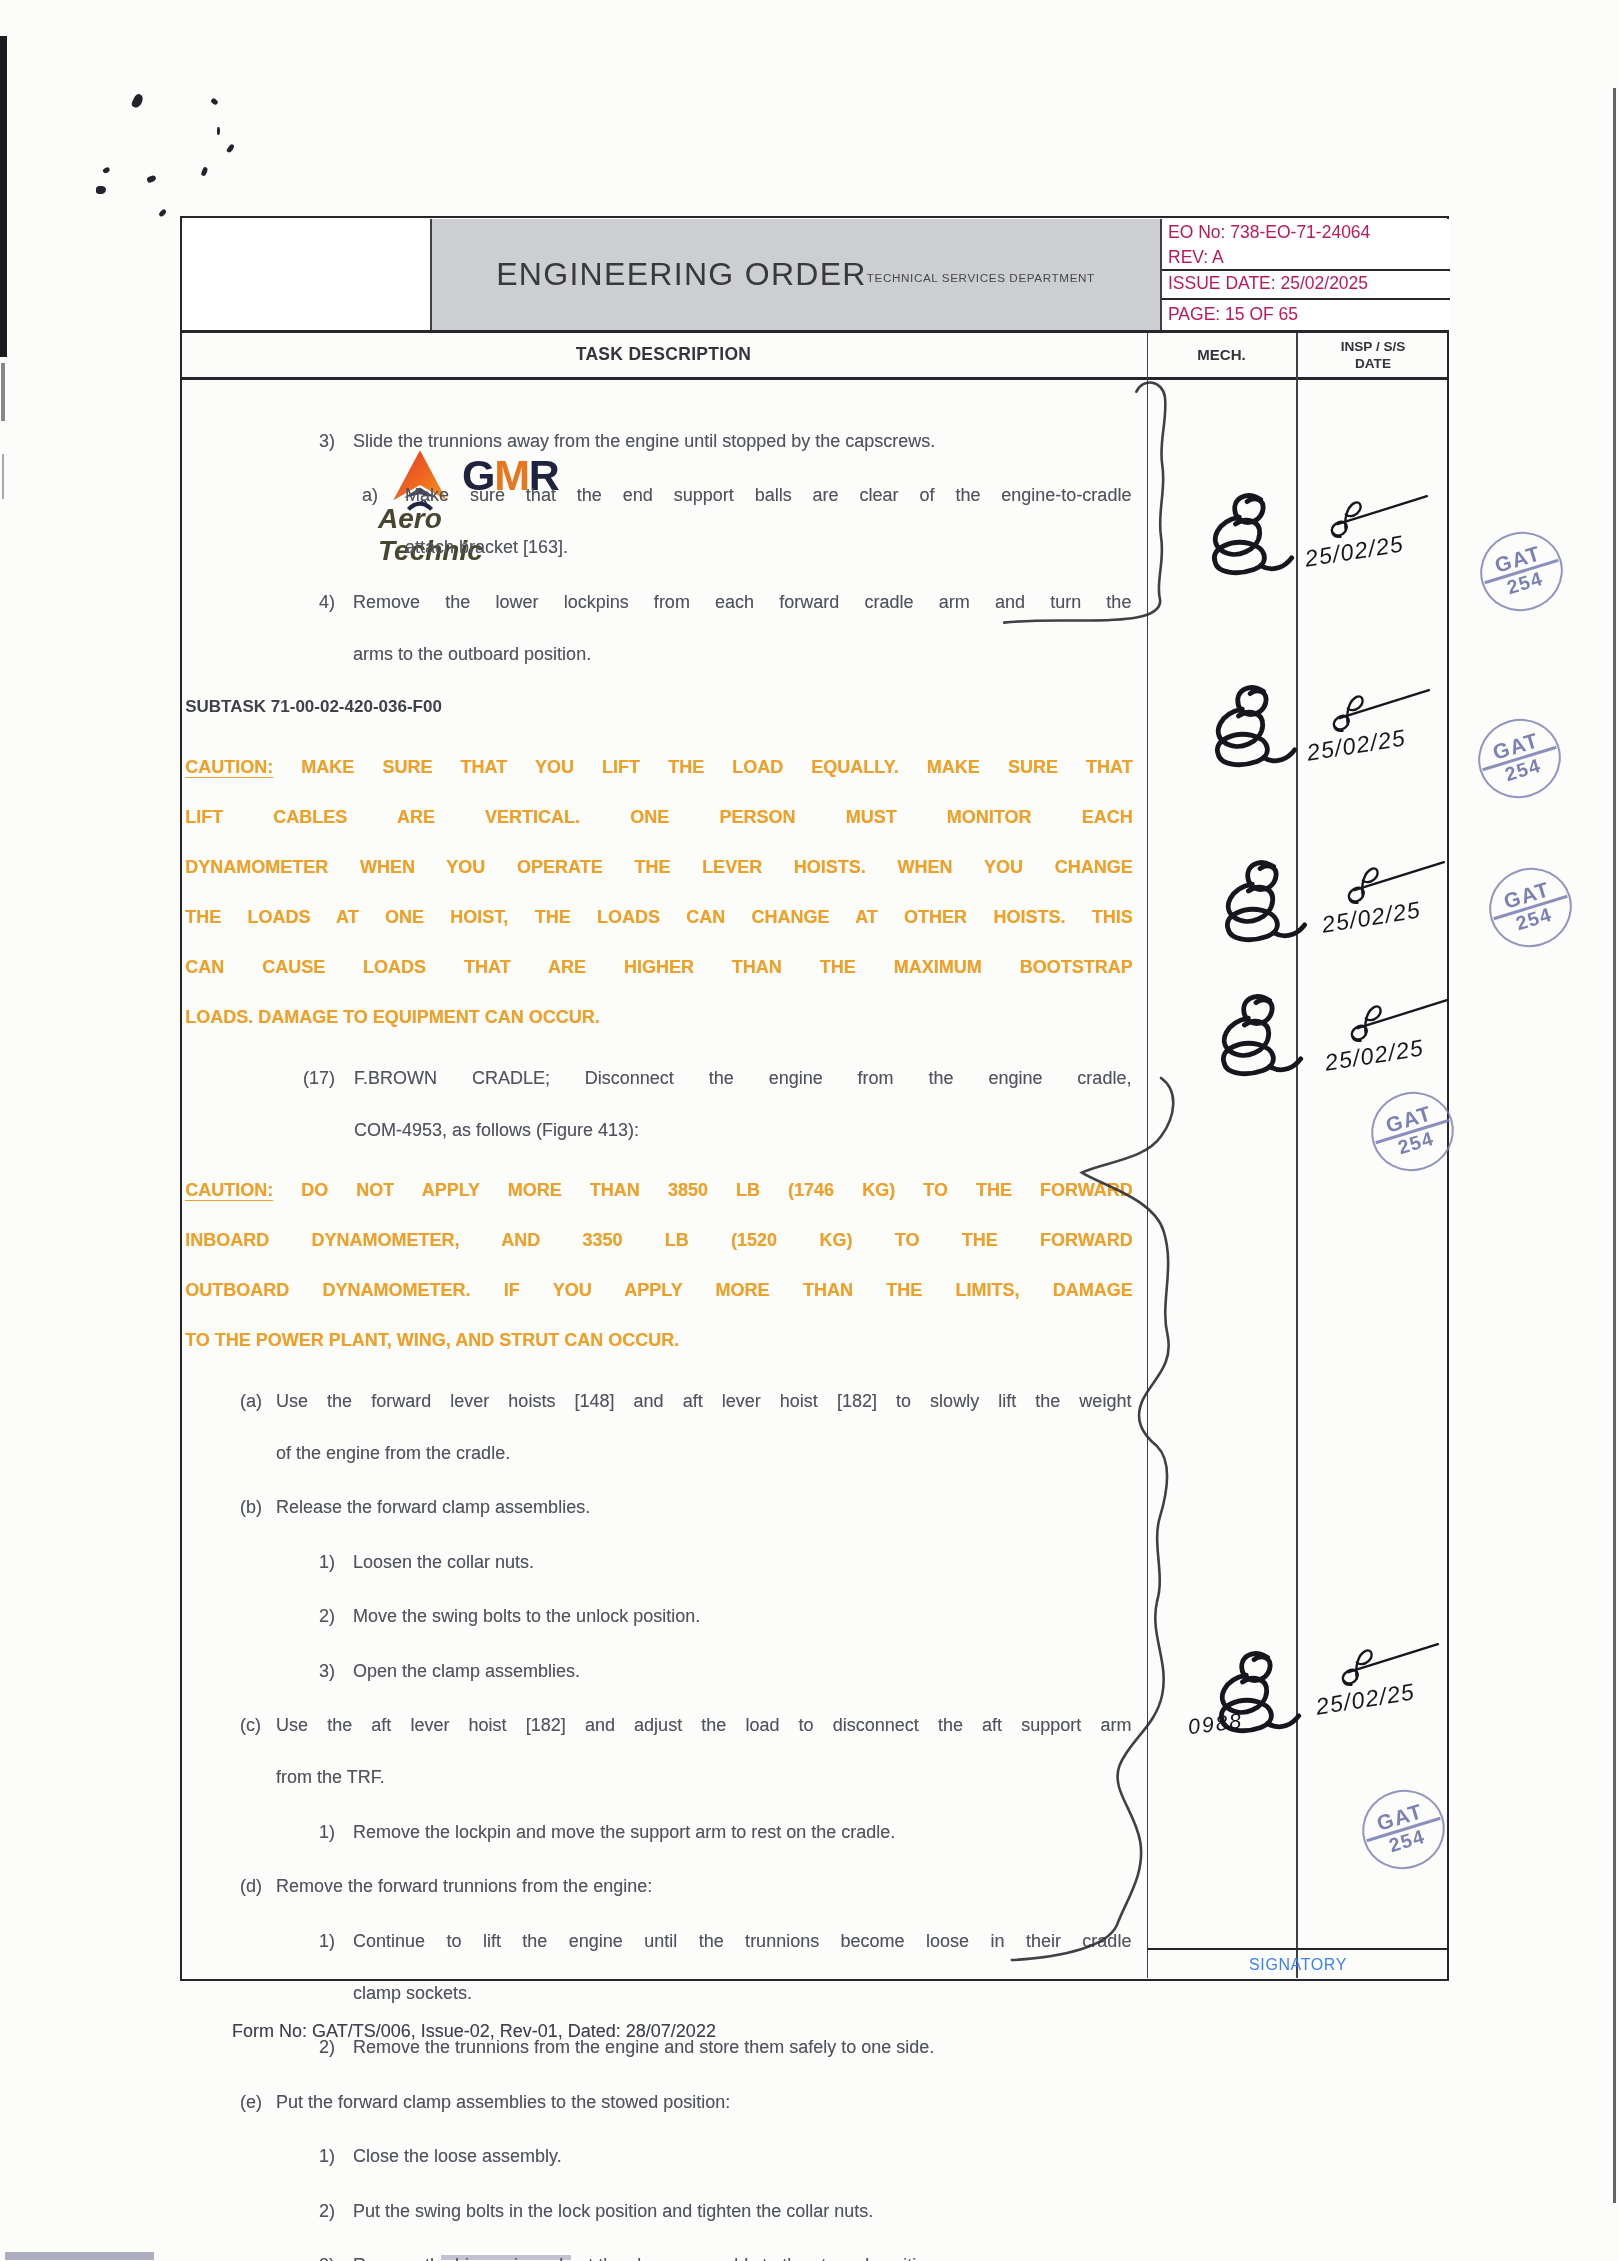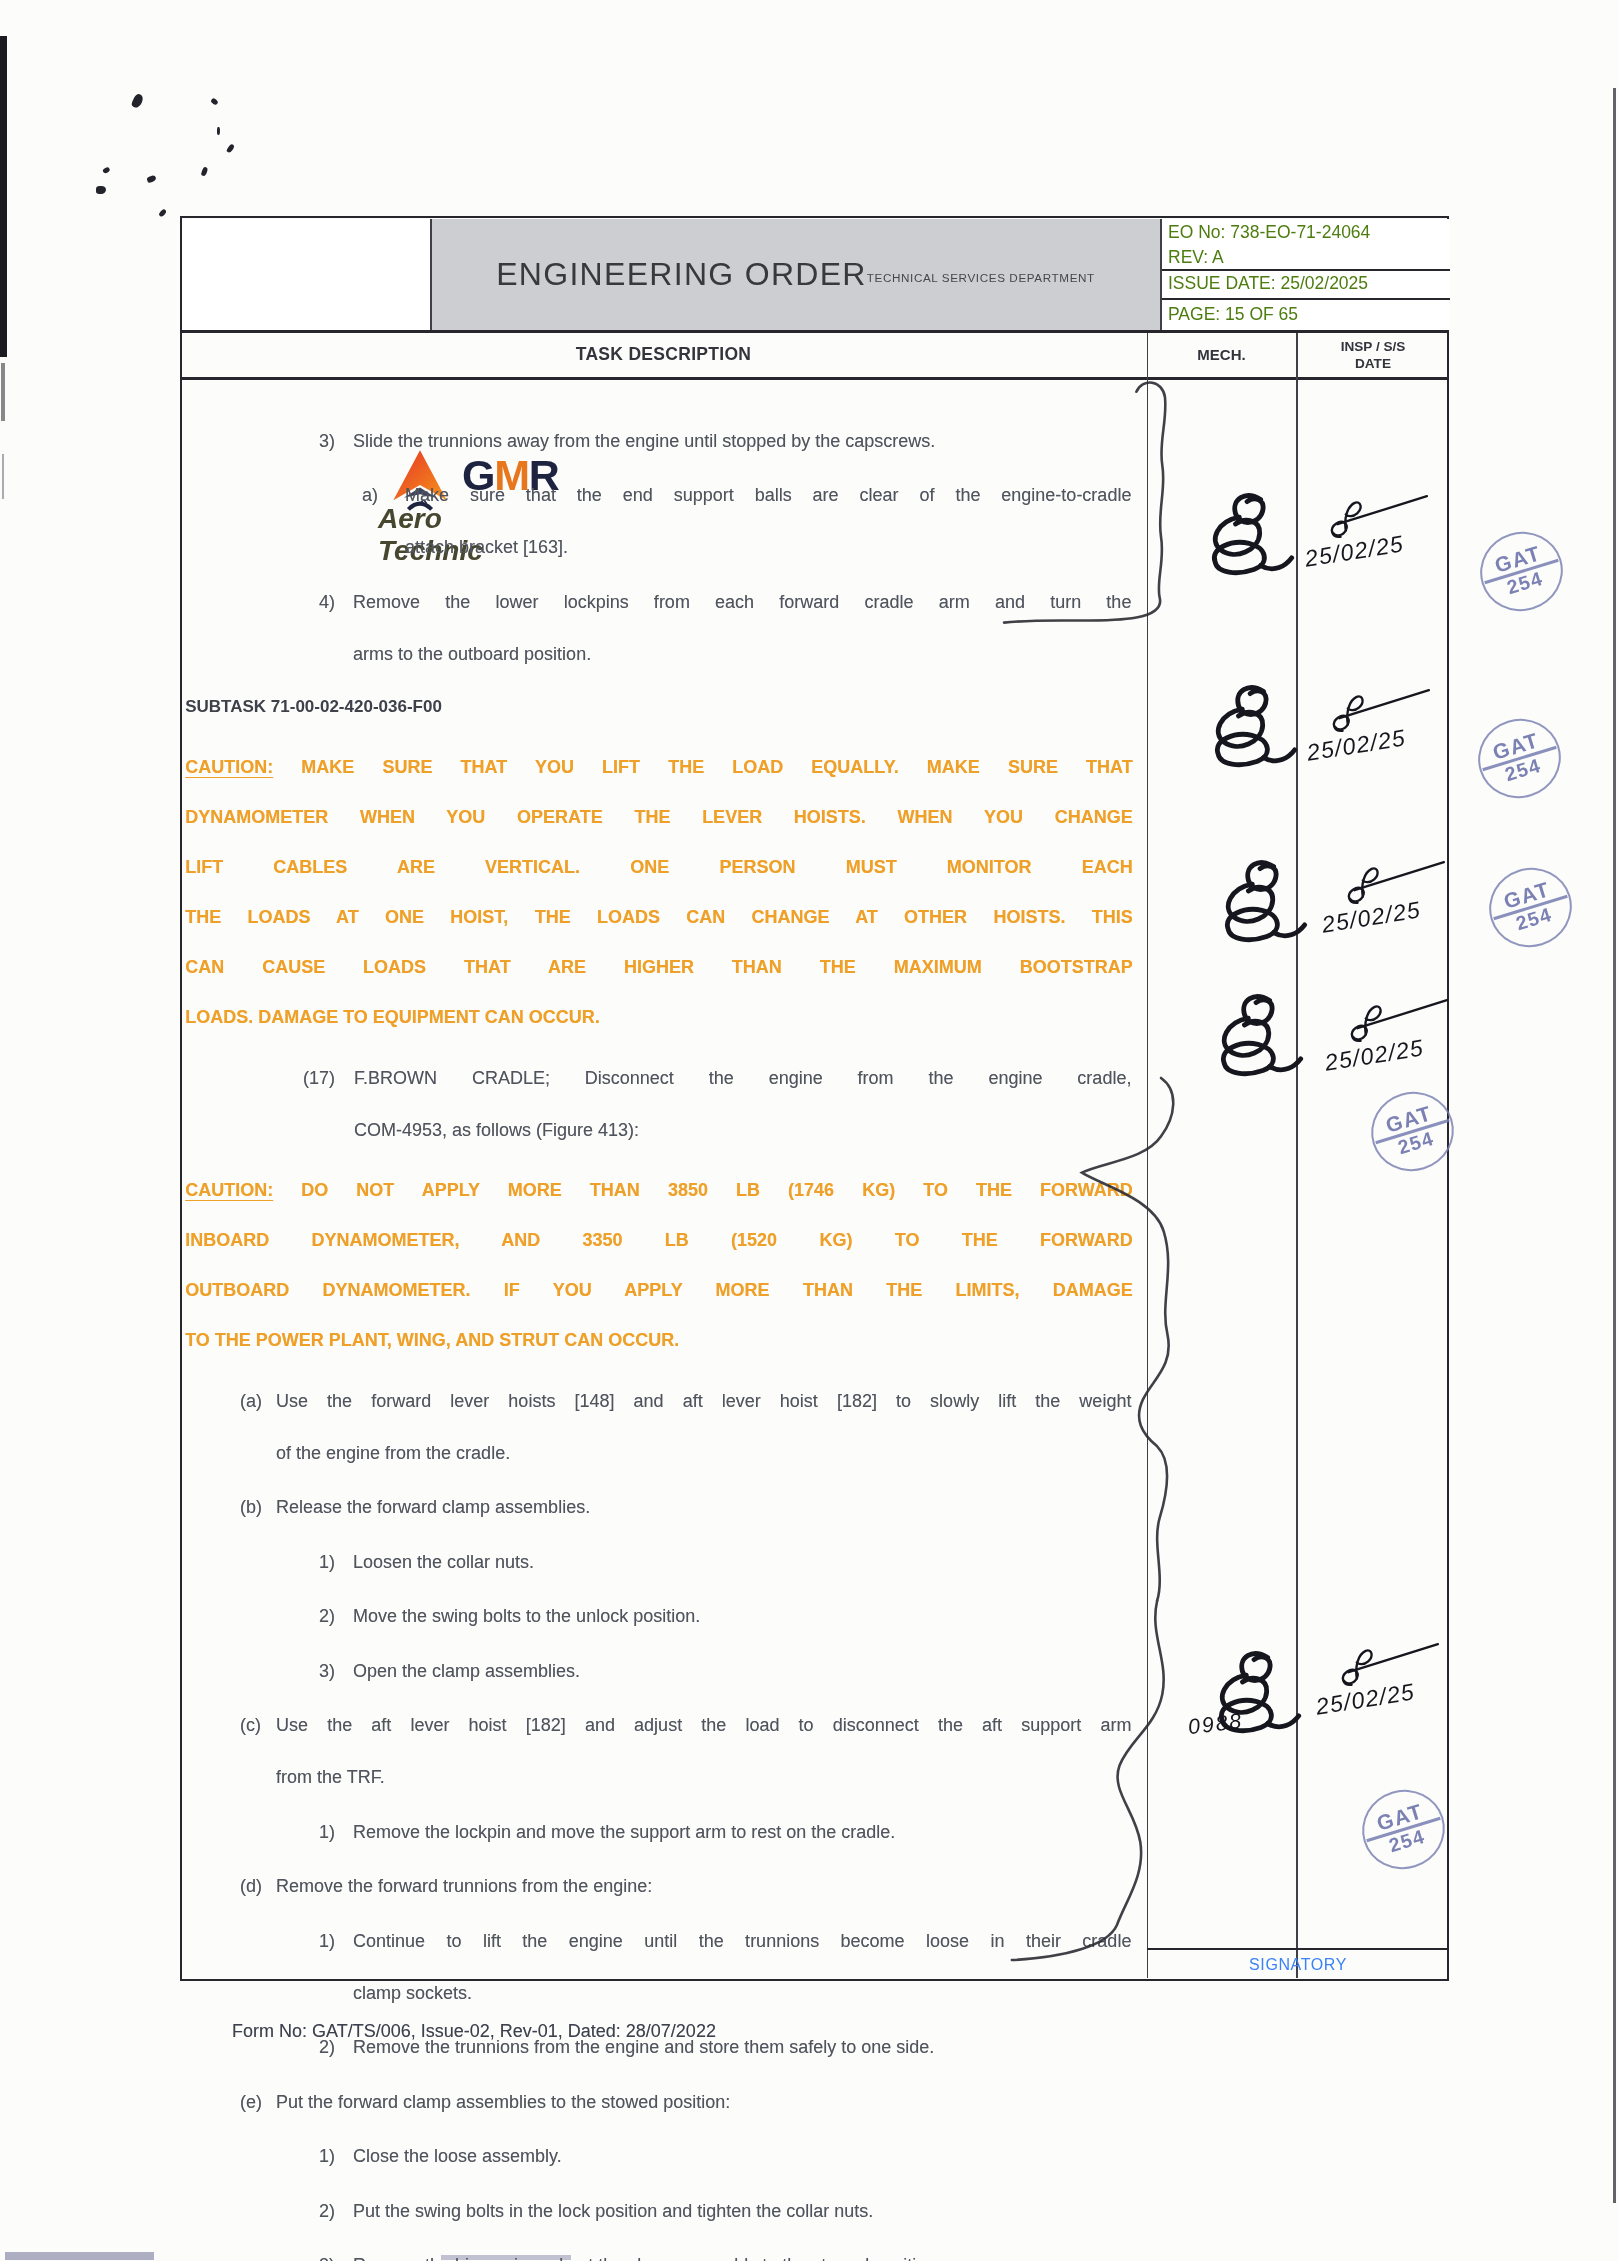--- a/index.html
+++ b/index.html
@@ -17,21 +17,21 @@
   .tframe{position:absolute;left:180px;top:216px;width:1269px;height:1765px;border:2.6px solid #26262c;box-sizing:border-box;background:transparent;}
   .vline{position:absolute;background:#3f3f46;}
   .hline{position:absolute;background:#26262c;}
   
   .logo-cell{position:absolute;left:183px;top:219px;width:247px;height:111px;background:#fff;}
   .title-cell{position:absolute;left:430px;top:219px;width:731px;height:111px;background:#cdced2;
               display:flex;flex-direction:row;align-items:center;justify-content:center;}
   .eo-title{font-size:32px;color:#38383f;letter-spacing:1.3px;font-weight:400;}
   .eo-sub{font-size:11.7px;color:#46464e;letter-spacing:0.6px;margin-top:5.2px;}
   .info-cell{position:absolute;left:1161px;top:219px;width:289px;height:111px;background:#fff;color:#3c404a;}
-  .info-row{position:absolute;left:1168px;width:279px;font-size:17.5px;color:#4d7c0f;white-space:nowrap;}
+  .info-row{position:absolute;left:1168px;width:279px;font-size:17.5px;color:#be185d;white-space:nowrap;}
   
   .colhdr-task{position:absolute;left:180px;top:333px;width:967px;height:43px;display:flex;align-items:center;justify-content:center;
                font-size:17.5px;font-weight:bold;color:#33343c;letter-spacing:0.3px;}
   .colhdr-mech{position:absolute;left:1147px;top:333px;width:149px;height:43px;display:flex;align-items:center;justify-content:center;
                font-size:15px;font-weight:bold;color:#33343c;text-align:center;}
   .colhdr-insp{position:absolute;left:1296px;top:330px;width:154px;height:49px;display:flex;flex-direction:column;align-items:center;justify-content:center;
                font-size:13.6px;font-weight:bold;color:#33343c;line-height:17px;}
   
   #taskcol{position:absolute;left:180px;top:378px;width:967px;height:1570px;padding-top:21px;box-sizing:border-box;
            color:#50545d;font-size:18px;line-height:26px;text-shadow:0 0 0.6px rgba(90,94,104,.45);}
@@ -166,22 +166,22 @@
   <div class="item num">
     <span class="marker">4)</span>
     <div class="body">
           <div class="jline">Remove the lower lockpins from each forward cradle arm and turn the</div>
           <div class="lastline">arms to the outboard position.</div>
         </div>
   </div>
 <div class="subtask-item">SUBTASK 71-00-02-420-036-F00</div>
       <div class="caution-item">
         <div class="jline"><span class="clead">CAUTION:</span> MAKE SURE THAT YOU LIFT THE LOAD EQUALLY. MAKE SURE THAT</div>
+        <div class="jline">LIFT CABLES ARE VERTICAL. ONE PERSON MUST MONITOR EACH</div>
         <div class="jline">DYNAMOMETER WHEN YOU OPERATE THE LEVER HOISTS. WHEN YOU CHANGE</div>
-        <div class="jline">LIFT CABLES ARE VERTICAL. ONE PERSON MUST MONITOR EACH</div>
         <div class="jline">THE LOADS AT ONE HOIST, THE LOADS CAN CHANGE AT OTHER HOISTS. THIS</div>
         <div class="jline">CAN CAUSE LOADS THAT ARE HIGHER THAN THE MAXIMUM BOOTSTRAP</div>
         <div class="lastline">LOADS. DAMAGE TO EQUIPMENT CAN OCCUR.</div>
       </div>
   <div class="item p17">
     <span class="marker">(17)</span>
     <div class="body">
           <div class="jline">F.BROWN CRADLE; Disconnect the engine from the engine cradle,</div>
           <div class="lastline">COM-4953, as follows (Figure 413):</div>
         </div>

